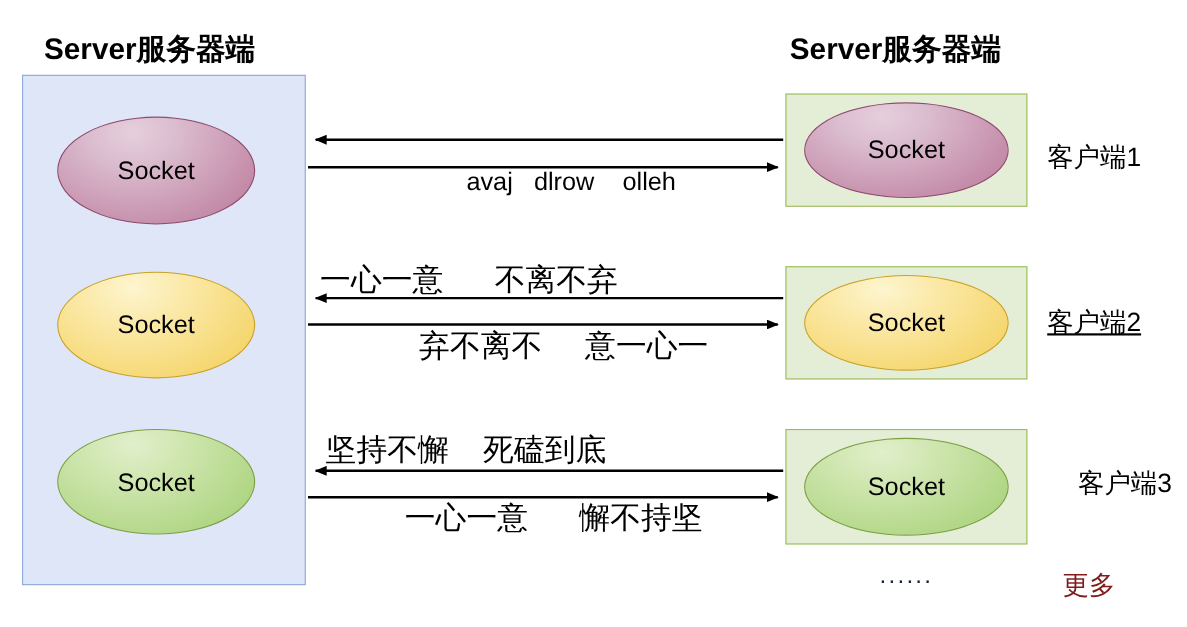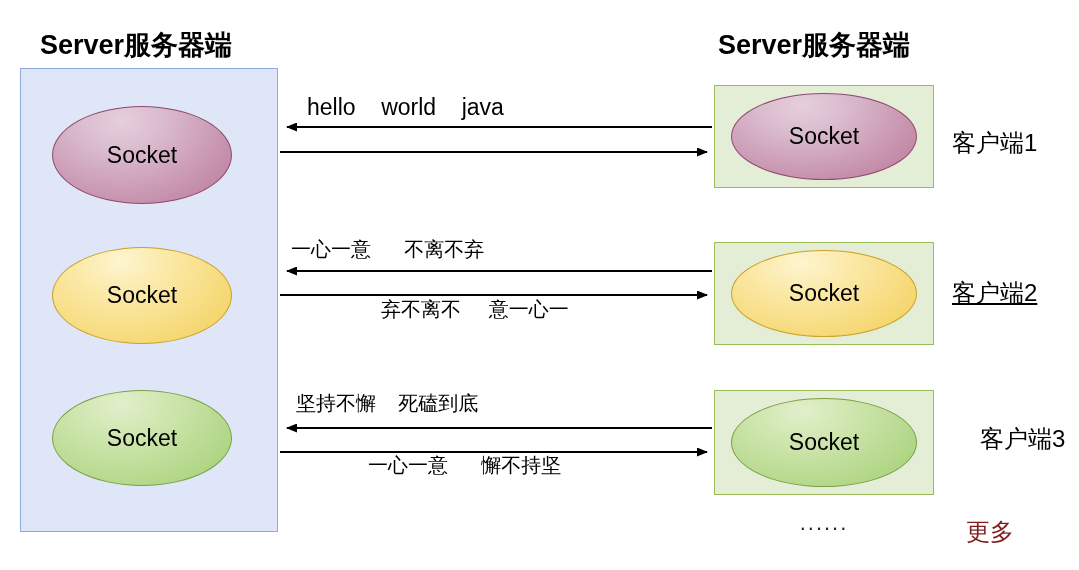--- a/index.html
+++ b/index.html
@@ -98,21 +98,21 @@
   #arrow-layer{position:absolute;left:0;top:0;width:1079px;height:570px;pointer-events:none;}
 
   
   .flow-label{
     position:absolute;
     font-size:23px;
     color:#000;
     white-space:pre;
     letter-spacing:0px;
   }
-  .cn-label{font-size:20px;}
+  .cn-label{font-size:28px;}
 
   #label-r1-top{left:307px;top:94px;}
   #label-r1-bottom{left:424px;top:152px;}
   #label-r2-top{left:291px;top:236px;}
   #label-r2-bottom{left:381px;top:296px;}
   #label-r3-top{left:296px;top:390px;text-align:center;}
   #label-r3-bottom{left:368px;top:452px;}
 
   
   .client-name{
@@ -181,21 +181,21 @@
     <line x1="712" y1="127" x2="287" y2="127" stroke="#000" stroke-width="2.2" marker-end="url(#ah-right)"></line>
     <line x1="280" y1="152" x2="707" y2="152" stroke="#000" stroke-width="2.2" marker-end="url(#ah-right)"></line>
 
     <line x1="712" y1="271" x2="287" y2="271" stroke="#000" stroke-width="2.2" marker-end="url(#ah-right)"></line>
     <line x1="280" y1="295" x2="707" y2="295" stroke="#000" stroke-width="2.2" marker-end="url(#ah-right)"></line>
 
     <line x1="712" y1="428" x2="287" y2="428" stroke="#000" stroke-width="2.2" marker-end="url(#ah-right)"></line>
     <line x1="280" y1="452" x2="707" y2="452" stroke="#000" stroke-width="2.2" marker-end="url(#ah-right)"></line>
   </svg>
 
-  <div class="flow-label" id="label-r1-top">hello    world    java</div>
+  <div class="flow-label" id="label-r1-bottom">avaj   dlrow    olleh</div>
 
   <div class="flow-label cn-label" id="label-r2-top">一心一意      不离不弃</div>
   <div class="flow-label cn-label" id="label-r2-bottom">弃不离不     意一心一</div>
 
   <div class="flow-label cn-label" id="label-r3-top">坚持不懈    死磕到底</div>
   <div class="flow-label cn-label" id="label-r3-bottom">一心一意      懈不持坚</div>
 
   <div class="client-name" id="client-name-1">客户端1</div>
   <div class="client-name" id="client-name-2">客户端2</div>
   <div class="client-name" id="client-name-3">客户端3</div>

